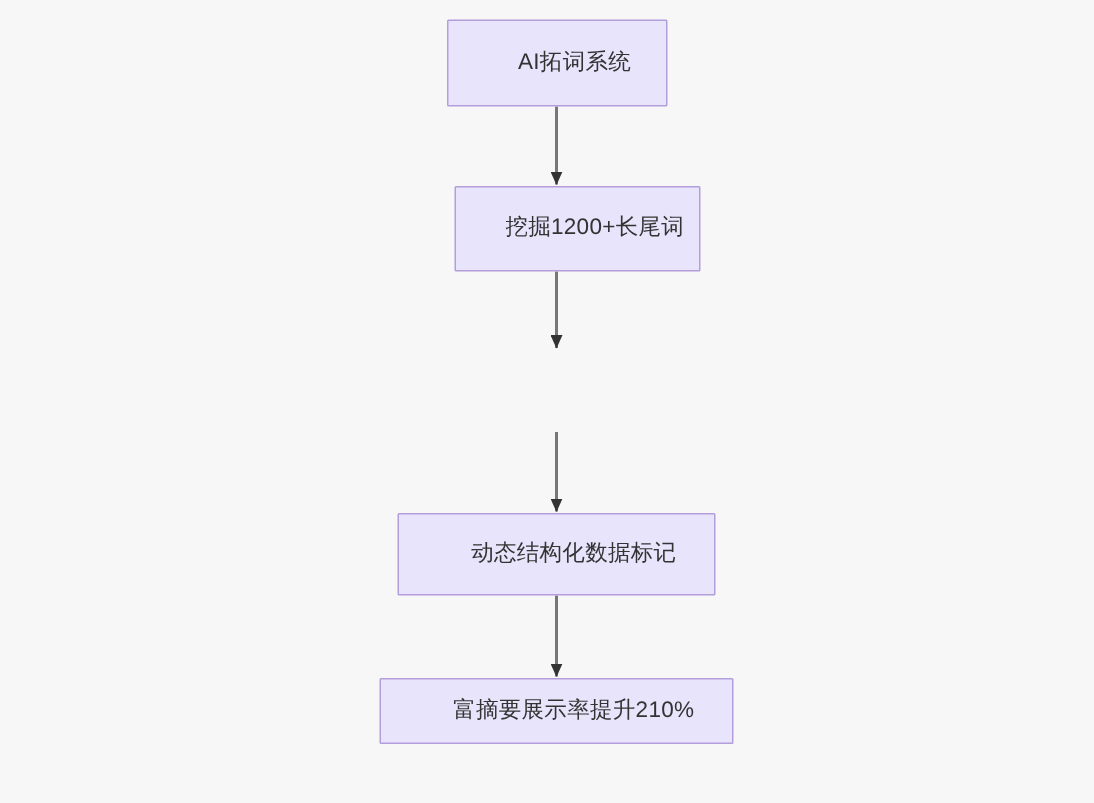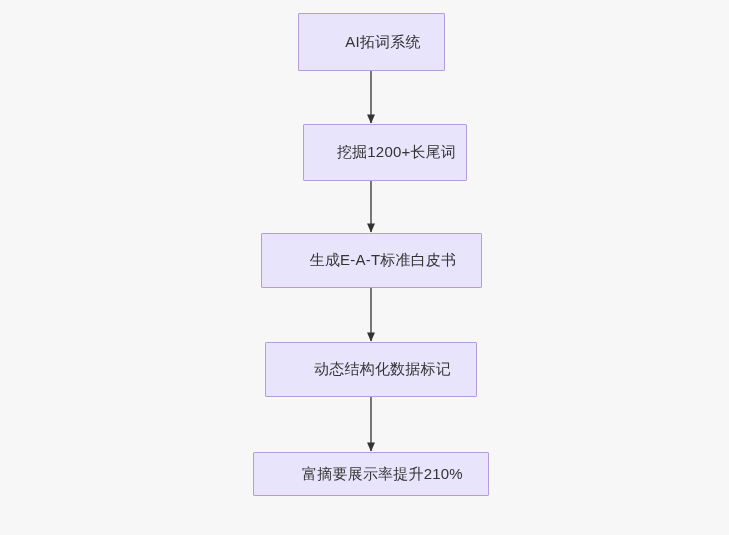--- a/index.html
+++ b/index.html
@@ -72,23 +72,20 @@
   </svg>
 
   <div class="node" id="node-n1" style="left: 298px; top: 13px; width: 147px; height: 58px; background: rgb(232, 228, 251); border-color: rgb(179, 157, 219);">
     <span class="node-label">AI拓词系统</span>
   </div>
 
   <div class="node" id="node-n2" style="left: 275px; top: 124px; width: 164px; height: 57px; background: rgb(232, 228, 251); border-color: rgb(179, 157, 219); margin-left: 28px;">
     <span class="node-label">挖掘1200+长尾词</span>
   </div>
 
-  <div class="node" id="node-n3" style="left: 261px; top: 233px; width: 221px; height: 55px; background: rgb(232, 228, 251); border-color: rgb(179, 157, 219);">
-    <span class="node-label">生成E-A-T标准白皮书</span>
-  </div>
 
   <div class="node" id="node-n4" style="left: 265px; top: 342px; width: 212px; height: 55px; background: rgb(232, 228, 251); border-color: rgb(179, 157, 219);">
     <span class="node-label">动态结构化数据标记</span>
   </div>
 
   <div class="node" id="node-n5" style="left: 253px; top: 452px; width: 236px; height: 44px; background: rgb(232, 228, 251); border-color: rgb(179, 157, 219);">
     <span class="node-label">富摘要展示率提升210%</span>
   </div>
 
 </div>

